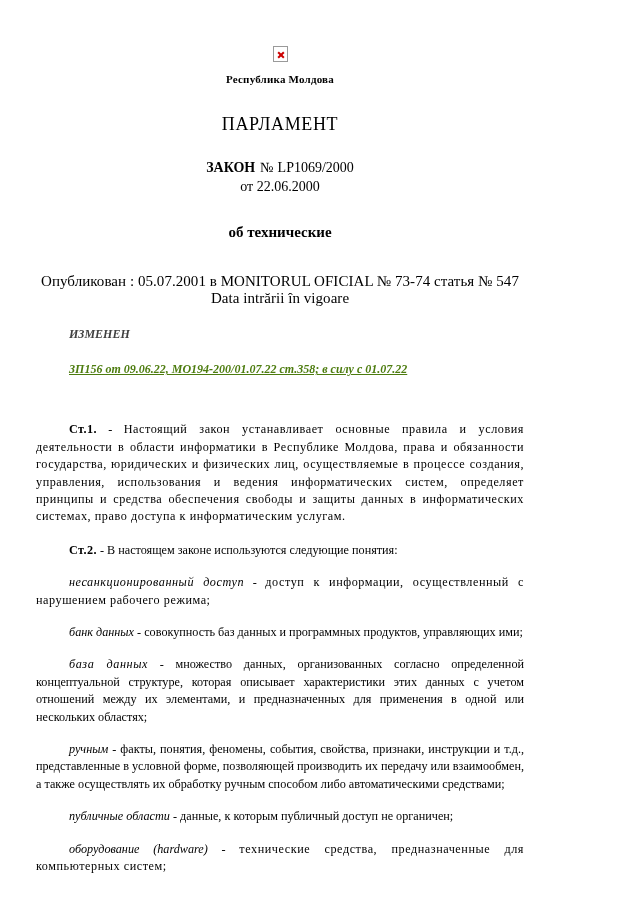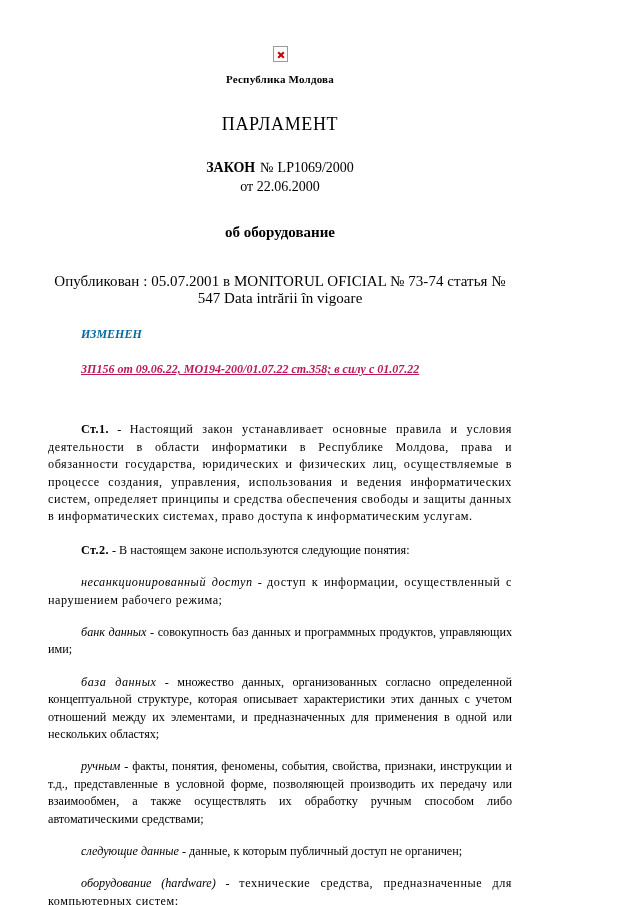--- a/index.html
+++ b/index.html
@@ -11,21 +11,21 @@
     width: 640px;
     height: 905px;
     font-family: "Liberation Serif", "DejaVu Serif", serif;
     color: #000000;
     overflow: hidden;
   }
   .page {
     width: 560px;
     height: 905px;
     box-sizing: border-box;
-    padding: 0 48px;
+    padding: 0 36px;
     position: relative;
   }
 
   
   .masthead {
     text-align: center;
     padding-top: 44px;
   }
   .broken-image {
     display: inline-block;
@@ -78,30 +78,30 @@
 
   
   .published {
     font-size: 15px;
     margin-top: 32px;
     text-align: center;
     letter-spacing: 0.05px;
   }
 
   .amended {
-    color: #0369a1;
+    color: #404040;
     font-style: italic;
     font-weight: bold;
     font-size: 12px;
     margin-top: 20px;
     margin-left: 33px;
   }
   .amend-link {
     display: block;
-    color: #be185d;
+    color: #4d7c0f;
     font-style: italic;
     font-weight: bold;
     font-size: 12px;
     text-decoration: underline;
     margin-top: 20px;
     margin-left: 33px;
     cursor: pointer;
   }
 
   
@@ -135,21 +135,21 @@
 <div class="page">
 
   <div class="masthead">
     <span class="broken-image"></span>
     <div class="republic">Республика Молдова</div>
     <div class="parliament">ПАРЛАМЕНТ</div>
     <div class="law-number">
       <b>ЗАКОН</b><span style="padding-left:5px">№</span><span style="padding-left:4px">LP1069/2000</span>
     </div>
     <div class="law-date">от 22.06.2000</div>
-    <div class="doc-title">об оборудование</div>
+    <div class="doc-title">об технические</div>
   </div>
 
   <div class="published">Опубликован : 05.07.2001 в MONITORUL OFICIAL № 73-74 статья № 547 Data intrării în vigoare</div>
 
   <div class="amended">ИЗМЕНЕН</div>
 
   <a class="amend-link">ЗП156 от 09.06.22, МО194-200/01.07.22 ст.358; в силу с 01.07.22</a>
 
   <div class="article first">
     <span class="art-no">Ст.1.</span><span> - </span><span class="spaced">Настоящий закон устанавливает основные правила и условия деятельности в области информатики в Республике Молдова, права и обязанности государства, юридических и физических лиц, осуществляемые в процессе создания, управления, использования и ведения информатических систем, определяет принципы и средства обеспечения свободы и защиты данных в информатических системах, право доступа к информатическим услугам.</span>
@@ -169,21 +169,21 @@
 
   <div class="definition">
     <span class="term spaced">база данных</span><span> - </span><span>множество данных, организованных согласно определенной концептуальной структуре, которая описывает характеристики этих данных с учетом отношений между их элементами, и предназначенных для применения в одной или нескольких областях;</span>
   </div>
 
   <div class="definition">
     <span class="term">ручным</span><span> - </span><span>факты, понятия, феномены, события, свойства, признаки, инструкции и т.д., представленные в условной форме, позволяющей производить их передачу или взаимообмен, а также осуществлять их обработку ручным способом либо автоматическими средствами;</span>
   </div>
 
   <div class="definition">
-    <span class="term">следующие данные</span><span> - </span><span>данные, к которым публичный доступ не органичен;</span>
+    <span class="term">публичные области</span><span> - </span><span>данные, к которым публичный доступ не органичен;</span>
   </div>
 
   <div class="definition">
     <span class="term">оборудование (hardware)</span><span> - </span><span class="spaced">технические средства, предназначенные для компьютерных систем;</span>
   </div>
 
 
 </div>
 
 </body></html>

